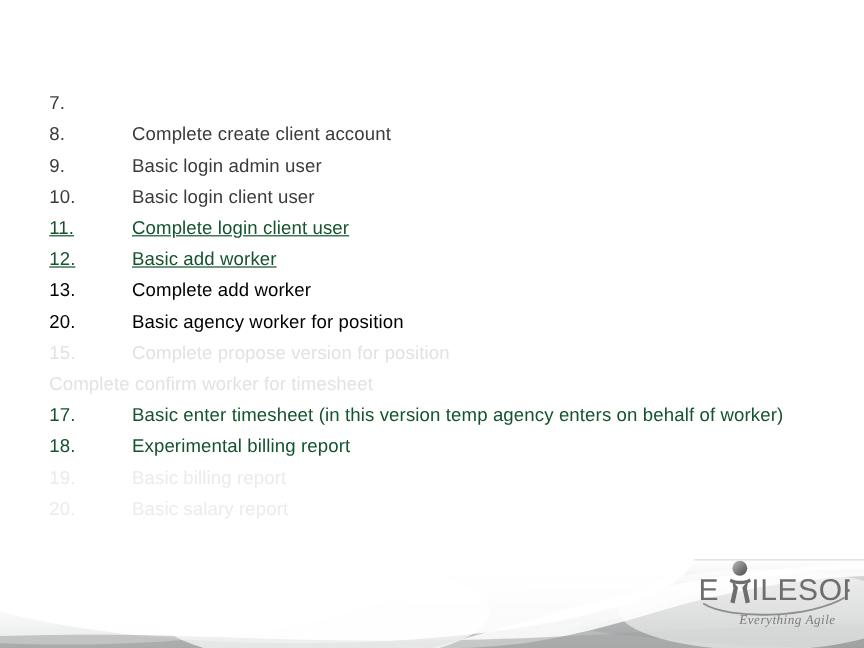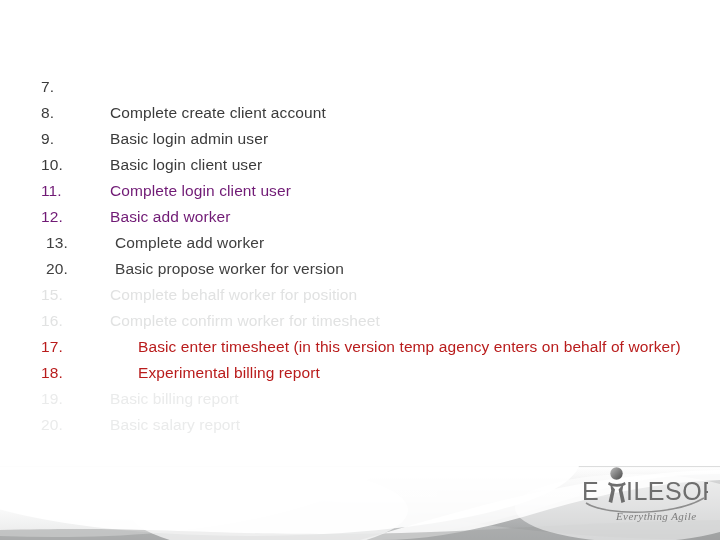--- a/index.html
+++ b/index.html
@@ -45,24 +45,24 @@
     white-space: nowrap;
   }
 
   .item-text {
     flex: 1 1 auto;
     max-width: 566px;
   }
 
   
   .tier-dark  { color: #3b3b3b; }
-  .tier-f1    { color: #701a75; }
-  .tier-f2    { color: #404040; justify-content: flex-end; }
+  .tier-f1    { color: #14532d; text-decoration: underline; }
+  .tier-f2    { color: #000000; }
   .tier-f3    { color: #e1e2e2; align-items: flex-end; }
-  .tier-f4    { color: #b91c1c; gap: 28px; }
+  .tier-f4    { color: #14532d; }
   .tier-f5    { color: #eaebeb; }
 
   
   #footer-graphic {
     position: absolute;
     left: 0;
     bottom: 0;
     width: 720px;
     height: 90px;
     overflow: hidden;
@@ -111,28 +111,27 @@
       <div class="list-item tier-f1">
         <span class="item-number">12.</span>
         <span class="item-text">Basic add worker</span>
       </div>
       <div class="list-item tier-f2">
         <span class="item-number">13.</span>
         <span class="item-text">Complete add worker</span>
       </div>
       <div class="list-item tier-f2">
         <span class="item-number">20.</span>
-        <span class="item-text">Basic propose worker for version</span>
+        <span class="item-text">Basic agency worker for position</span>
       </div>
       <div class="list-item tier-f3">
         <span class="item-number">15.</span>
-        <span class="item-text">Complete behalf worker for position</span>
+        <span class="item-text">Complete propose version for position</span>
       </div>
       <div class="list-item tier-f3">
-        <span class="item-number">16.</span>
         <span class="item-text">Complete confirm worker for timesheet</span>
       </div>
       <div class="list-item tier-f4">
         <span class="item-number">17.</span>
         <span class="item-text">Basic enter timesheet (in this version temp agency enters on behalf of worker)</span>
       </div>
       <div class="list-item tier-f4">
         <span class="item-number">18.</span>
         <span class="item-text">Experimental billing report</span>
       </div>

